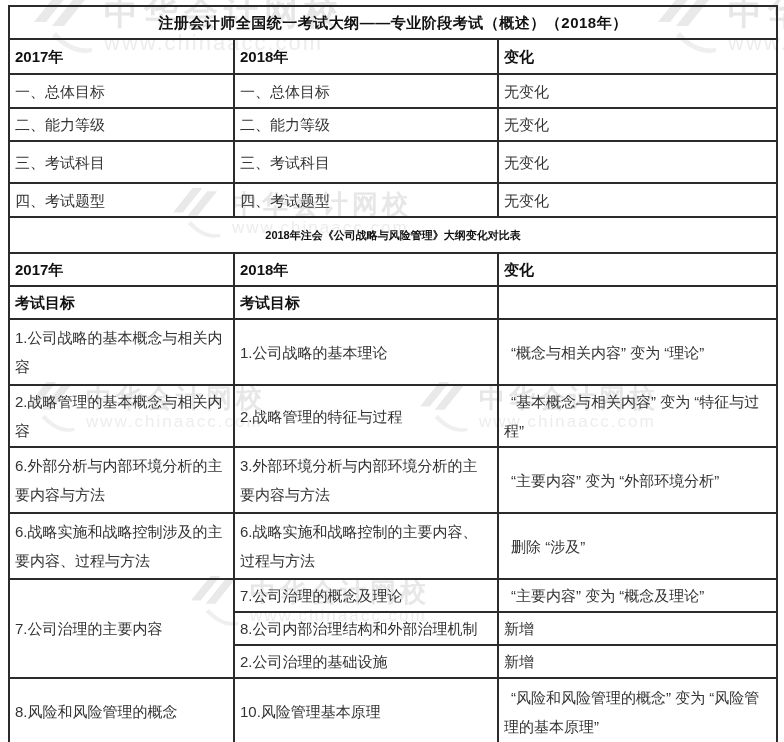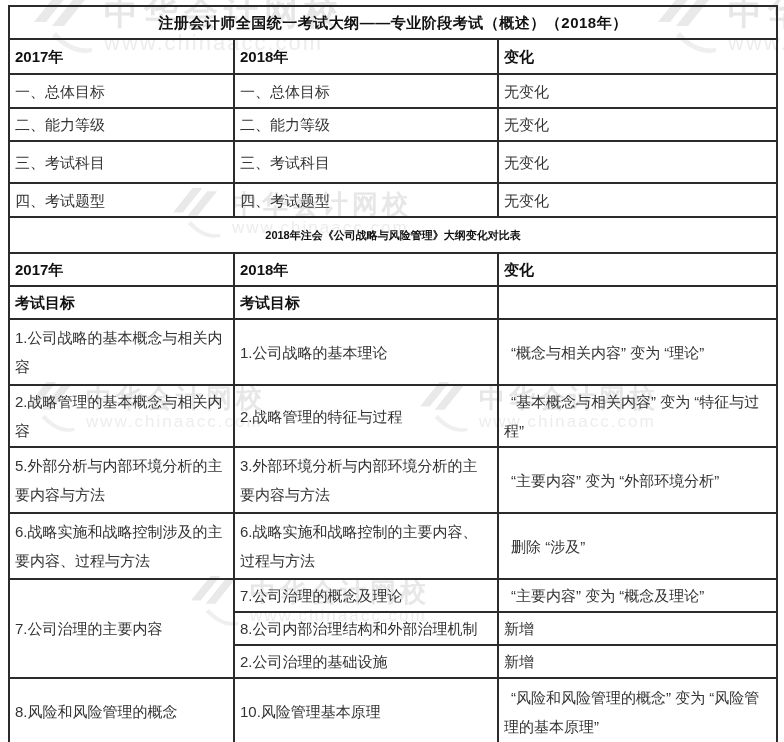--- a/index.html
+++ b/index.html
@@ -181,21 +181,21 @@
       <td>1.公司战略的基本概念与相关内容</td>
       <td>1.公司战略的基本理论</td>
       <td class="change">“概念与相关内容” 变为 “理论”</td>
     </tr>
     <tr style="height:48px;">
       <td>2.战略管理的基本概念与相关内容</td>
       <td>2.战略管理的特征与过程</td>
       <td class="change">“基本概念与相关内容” 变为 “特征与过程”</td>
     </tr>
     <tr style="height:66px;">
-      <td>5.外部分析与内部环境分析的主要内容与方法</td>
+      <td>6.外部分析与内部环境分析的主要内容与方法</td>
       <td>3.外部环境分析与内部环境分析的主要内容与方法</td>
       <td class="change">“主要内容” 变为 “外部环境分析”</td>
     </tr>
     <tr style="height:66px;">
       <td>6.战略实施和战略控制涉及的主要内容、过程与方法</td>
       <td>6.战略实施和战略控制的主要内容、过程与方法</td>
       <td class="change">删除 “涉及”</td>
     </tr>
 
     <tr style="height:33px;">

